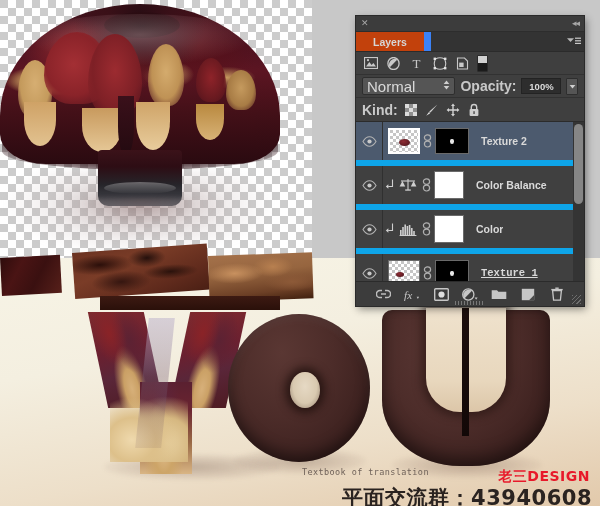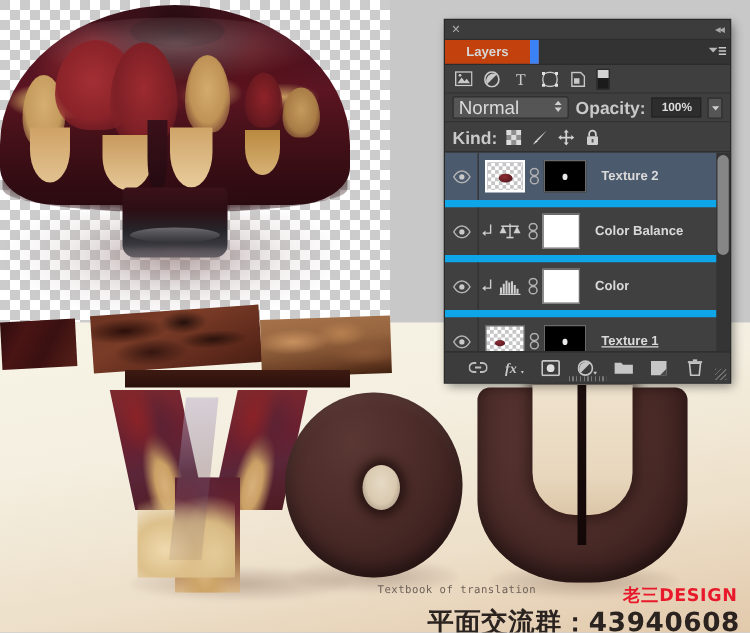--- a/index.html
+++ b/index.html
@@ -298,36 +298,36 @@
   .mask.black{background:#000000;}
   .mask.white{background:#ffffff;width:28px;height:26px;}
   .mask-dot{
     position:absolute;left:14px;top:10px;width:4px;height:5px;background:#e8e8e8;
     border-radius:40% 40% 50% 50%;
   }
   .layer-name{
     margin-left:12px;font-size:10.5px;font-weight:bold;color:#d9d9d9;
     white-space:nowrap;overflow:hidden;
   }
-  .layer-name.editing{text-decoration:underline;}
+  .layer-name.editing{text-decoration:underline;font-family:Liberation Mono, monospace;}
 
   .vscroll{
     position:absolute;right:1px;top:2px;width:9px;height:80px;border-radius:5px;
     background:#868686;cursor:pointer;
   }
   .vscroll-track{
     position:absolute;right:0;top:0;width:11px;bottom:0;background:#343434;
   }
 
   .pnl-bottombar{
     height:24px;background:#3c3c3c;border-top:1px solid #2b2b2b;
     display:flex;align-items:center;justify-content:center;gap:13px;flex:0 0 auto;
     position:relative;
   }
-  .bico{width:16px;height:16px;display:flex;align-items:center;cursor:pointer;font-weight:bold;}
+  .bico{width:16px;height:16px;display:flex;align-items:center;justify-content:center;cursor:pointer;}
   .grip{
     position:absolute;right:3px;bottom:2px;width:9px;height:9px;
     background:repeating-linear-gradient(135deg,#6e6e6e 0 1px,transparent 1px 3px);
     cursor:nwse-resize;
   }
   .pnl-resize-dots{
     position:absolute;left:50%;transform:translateX(-50%);bottom:1px;
     width:30px;height:4px;
     background:repeating-linear-gradient(90deg,#777 0 1px,transparent 1px 3px);
   }

